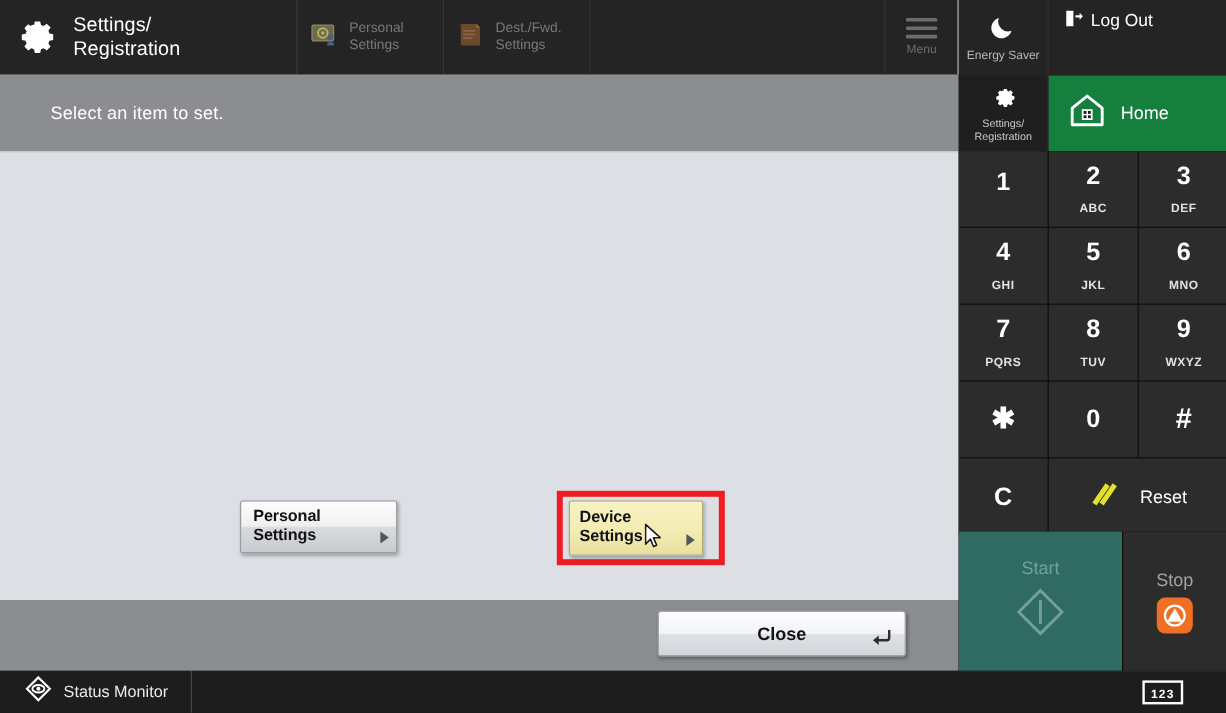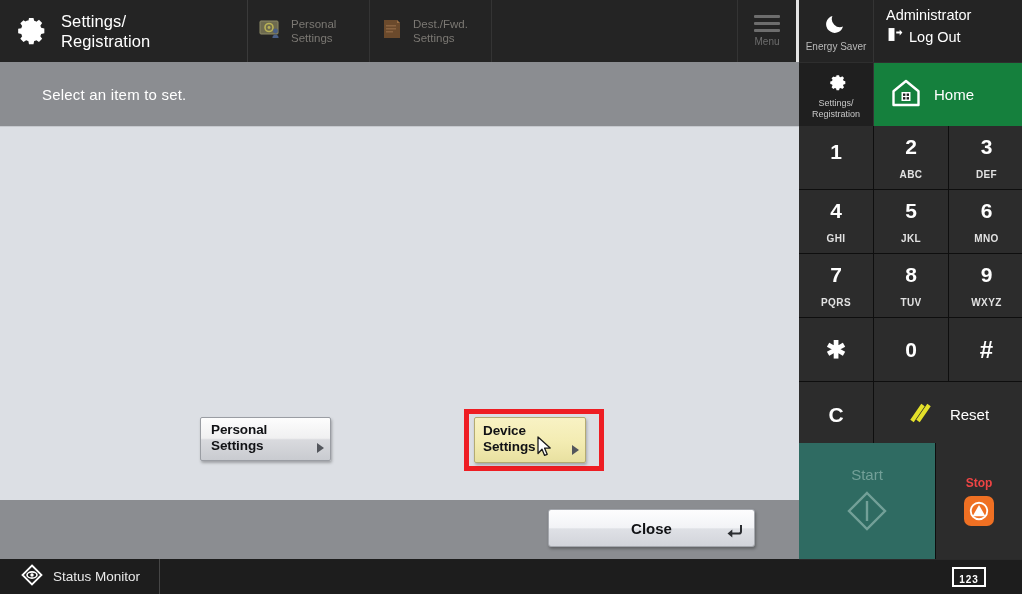--- a/index.html
+++ b/index.html
@@ -45,21 +45,21 @@
   }
   .hdr-tab .lbl {
     color: #7b7873; font-size: 11.5px; line-height: 14px;
   }
   .hdr-tab .lbl span { display: block; }
   .hdr-spacer { flex: 1 1 auto; border-right: 1px solid #343434; }
 
   .hdr-menu {
     width: 61px; display: flex; flex-direction: column;
     align-items: center; justify-content: center; gap: 4px;
-    border-right: 3px solid #e5e5e5;
+    border-right: 1px solid #e5e5e5;
   }
   .menu-bars { width: 26px; }
   .menu-bars i {
     display: block; height: 3px; background: #6d6d6d;
     margin-bottom: 4px; border-radius: 1px;
   }
   .menu-bars i:last-child { margin-bottom: 0; }
   .hdr-menu .lbl { color: #6d6d6d; font-size: 10px; }
 
   
@@ -257,21 +257,21 @@
     width: 136px; background: #2f6b62;
     display: flex; flex-direction: column;
     align-items: center; justify-content: center; gap: 6px;
   }
   .key-start .lbl { color: #73a098; font-size: 15px; }
   .key-stop {
     flex: 1; background: #2c2c2c;
     display: flex; flex-direction: column;
     align-items: center; justify-content: center; gap: 6px;
   }
-  .key-stop .lbl { color: #ef4444; font-size: 12px; font-weight: 700; }
+  .key-stop .lbl { color: #a3a3a3; font-size: 15px; font-weight: 400; }
   .stop-icon {
     width: 30px; height: 30px; border-radius: 7px;
     background: #ef7023;
     display: flex; align-items: center; justify-content: center;
   }
 
   .hk-bottom {
     position: absolute; left: 0; top: 559px;
     width: 223px; height: 35px;
     background: #1d1d1d;
@@ -412,21 +412,20 @@
     <div class="hk-toprow">
       <div class="hk-energy">
         <span>
           <svg width="24" height="24" viewBox="0 0 24 24">
             <path d="M19 15.6A8.2 8.2 0 0 1 8.4 5a8.6 8.6 0 1 0 10.6 10.6z" fill="#ffffff"></path>
           </svg>
         </span>
         <span class="lbl">Energy Saver</span>
       </div>
       <div class="hk-admin">
-        <div class="who">Administrator</div>
         <div class="logout-row">
           <span>
             <svg width="17" height="17" viewBox="0 0 20 20">
               <path d="M3 2.4h7v15.2H3z" fill="#ffffff"></path>
               <path d="M12 6.6h4.1V4.3l3.2 3.4-3.2 3.4V8.8H12z" fill="#ffffff"></path>
             </svg>
           </span>
           <span class="lbl">Log Out</span>
         </div>
       </div>

